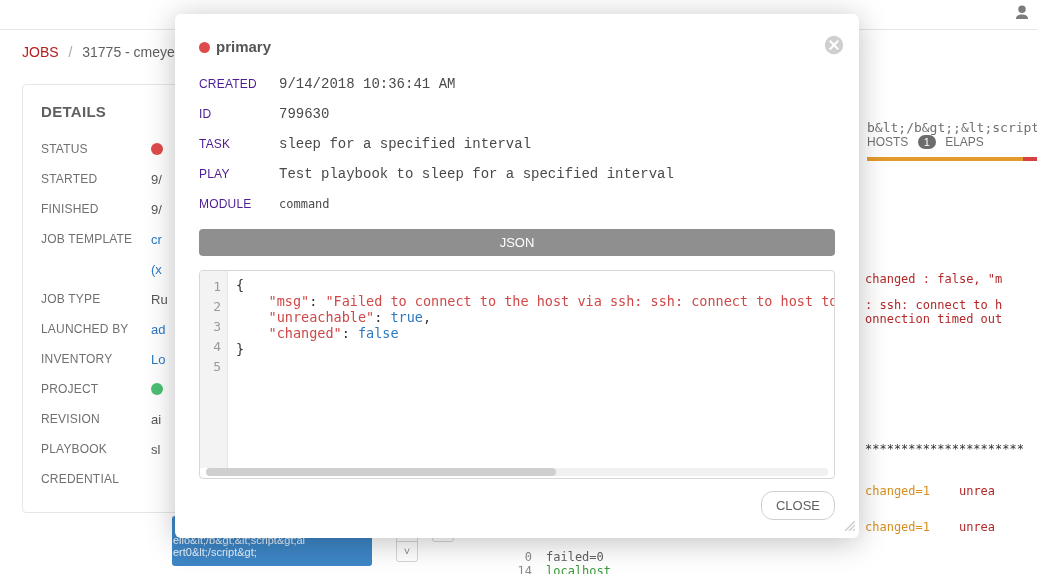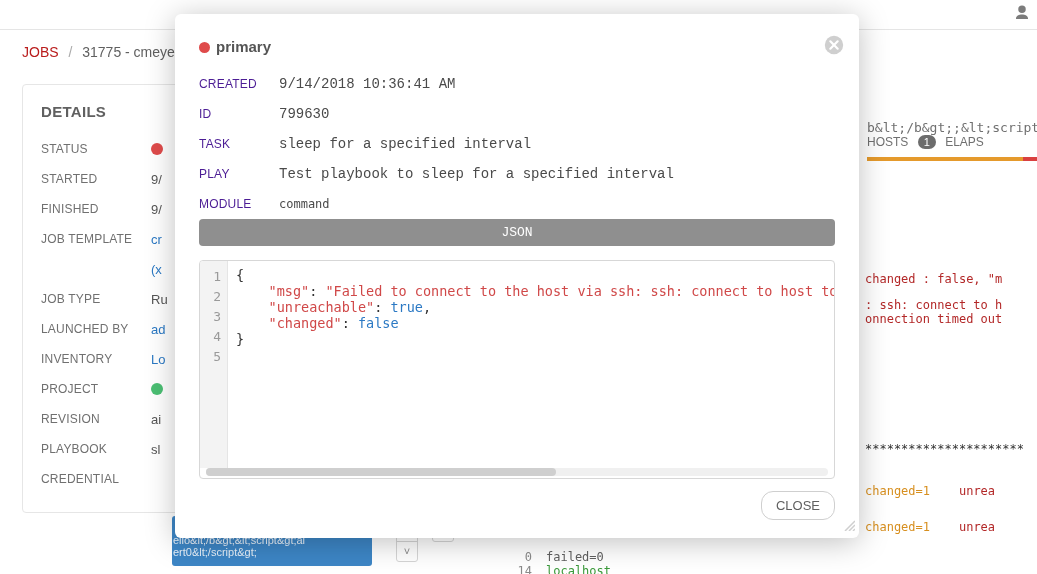--- a/index.html
+++ b/index.html
@@ -126,23 +126,22 @@
     color:#c7c7c7; cursor:pointer;
   }
   .modal .m-title{ font-weight:700; color:#555; font-size:15px; margin-bottom:14px;}
   .modal .m-title .dot-red{ width:11px; height:11px;}
   .modal .m-row{ display:flex; align-items:center; min-height:30px; font-size:14px;}
   .modal .m-row .mk{ width:80px; font-size:12px; color:#4c1d95; letter-spacing:.2px;}
   .modal .m-row .mv{ color:#4a4a4a;font-family:Liberation Mono, monospace;}
   .modal .m-row .mono{ font-family:Menlo,Consolas,monospace;}
   .json-btn{
     display:inline-block; background:#8f8f8f; color:#fff; border:none;
-    border-radius:4px; padding:6px 3px; font-size:13px; margin-top:0;
+    border-radius:4px; padding:6px 3px; font-size:13px; margin-top:10px;
     cursor:pointer;
-    font-family:Liberation Mono, monospace;
   }
   .code-box{
     margin-top:14px; border:1px solid #d7d7d7; border-radius:4px; flex:1;
     position:relative; overflow:hidden; background:#fff;
   }
   .code-gutter{
     position:absolute; left:0; top:0; bottom:10px; width:28px;
     background:#f3f3f3; border-right:1px solid #e5e5e5;
     text-align:right; padding:6px 6px 0 0;
     font-family:Menlo,Consolas,monospace; font-size:13px; color:#9a9a9a;

